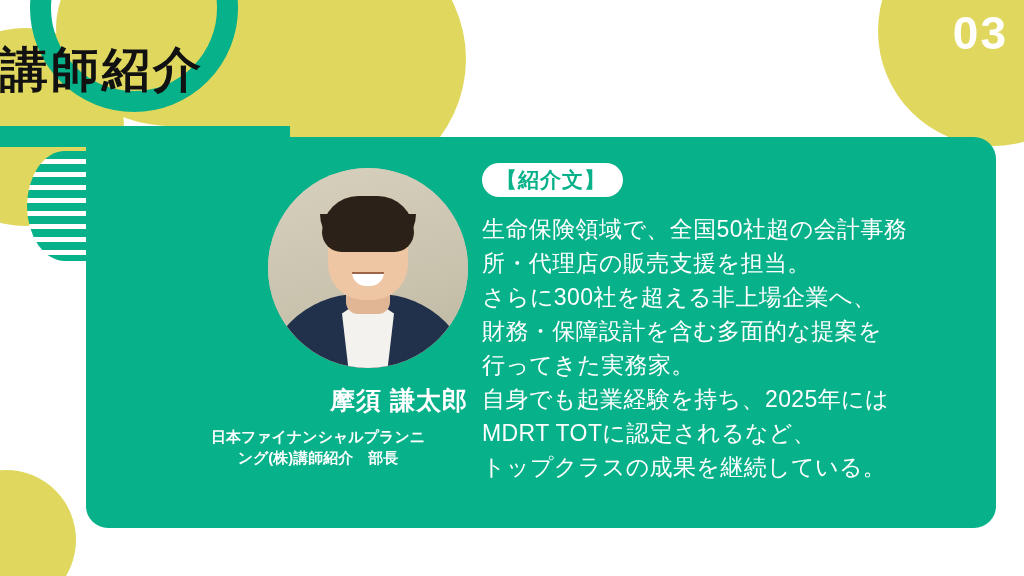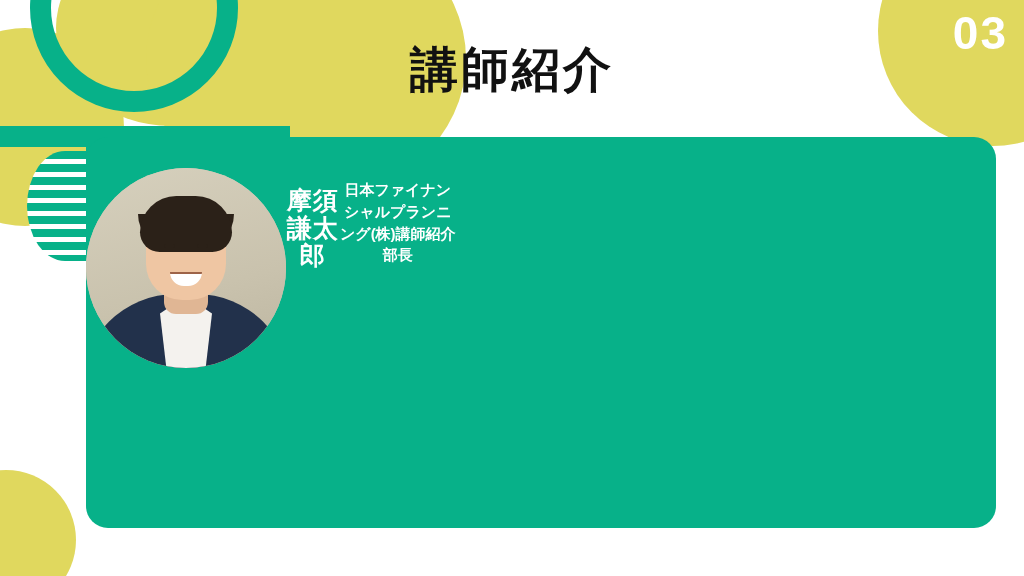--- a/index.html
+++ b/index.html
@@ -85,21 +85,21 @@
     letter-spacing: 2px;
     line-height: 1;
   }
 
   
   #slide-title {
     position: absolute;
     left: 0;
     top: 44px;
     width: 1024px;
-    text-align: center;
+    text-align: left;
     font-size: 48px;
     font-weight: 800;
     letter-spacing: 3px;
     color: #111111;
     line-height: 1.1;
   }
 
   
   #card {
     position: absolute;
@@ -112,23 +112,24 @@
     display: flex;
     flex-direction: row;
   }
 
   
   #profile {
     width: 370px;
     flex: 0 0 370px;
     padding-top: 31px;
     display: flex;
-    flex-direction: row;
-    align-items: flex-start;
+    flex-direction: column;
+    align-items: flex-end;
     box-sizing: border-box;
+    margin-left: 12px;
   }
   #portrait {
     width: 200px;
     height: 200px;
     border-radius: 50%;
     overflow: hidden;
     position: relative;
     background: #cdc7b4;
     flex: 0 0 auto;
   }
@@ -286,15 +287,26 @@
         <div class="p-hair"></div>
         <div class="p-eye l"></div>
         <div class="p-eye r"></div>
         <div class="p-mouth"></div>
       </div>
       <div id="person-name">摩須 謙太郎</div>
       <div id="person-affiliation">日本ファイナンシャルプランニ
 ング(株)講師紹介　部長</div>
     </div>
 
+    <div id="intro">
+      <div id="intro-badge">【紹介文】</div>
+      <div id="intro-body">生命保険領域で、全国50社超の会計事務
+所・代理店の販売支援を担当。
+さらに300社を超える非上場企業へ、
+財務・保障設計を含む多面的な提案を
+行ってきた実務家。
+自身でも起業経験を持ち、2025年には
+MDRT TOTに認定されるなど、
+トップクラスの成果を継続している。</div>
+    </div>
 
   </div>
 </div>
 
 </body></html>

